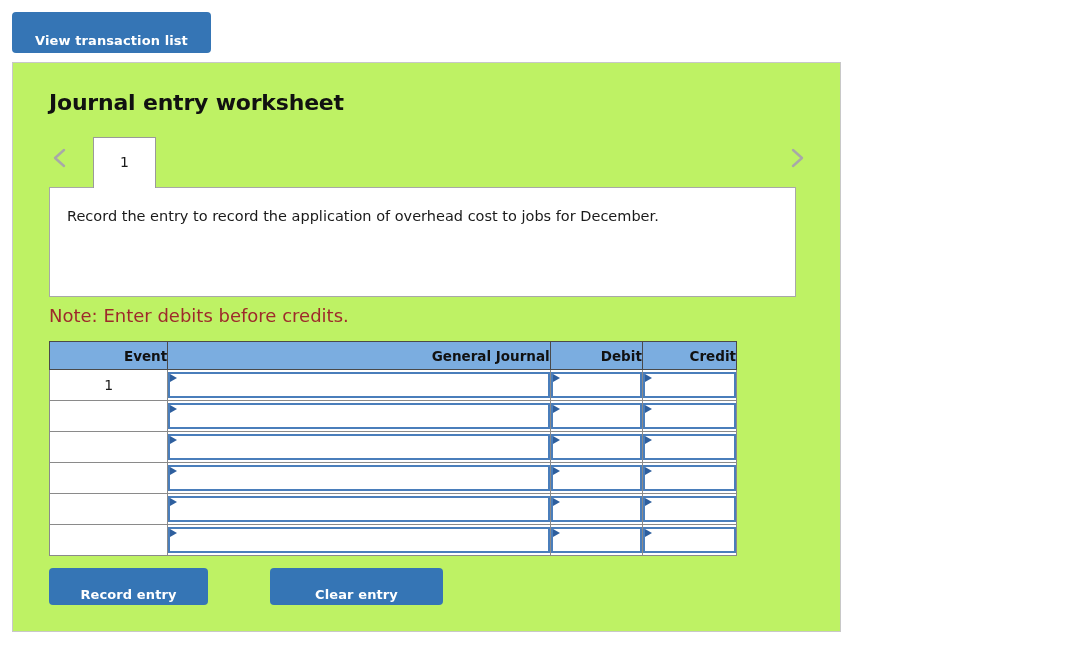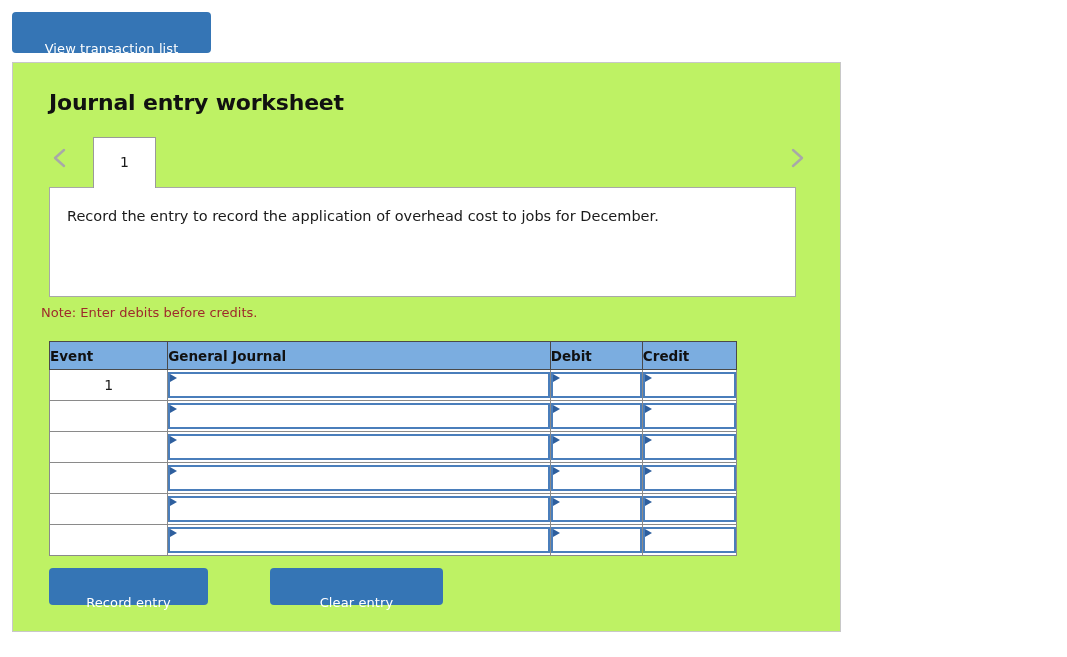--- a/index.html
+++ b/index.html
@@ -15,27 +15,27 @@
     overflow: hidden;
   }
 
   
   .btn {
     background: #3575b5;
     color: #ffffff;
     border: none;
     border-radius: 4px;
     font-family: "DejaVu Sans", "Liberation Sans", sans-serif;
-    font-weight: normal;
+    font-weight: bold;
     font-size: 13px;
     letter-spacing: 0.1px;
     cursor: pointer;
     text-align: center;
     white-space: nowrap;
-    padding: 16px;
+    padding: 8px;
   }
 
   #view-transaction-list {
     position: absolute;
     left: 12px;
     top: 12px;
     width: 199px;
     height: 41px;
     line-height: 41px;
   }
@@ -120,44 +120,44 @@
     left: 17px;
     top: 17px;
     width: 600px;
     font-size: 14.5px;
     color: #1a1a1a;
     line-height: 22px;
   }
 
   #note-text {
     position: absolute;
-    left: 28px;
+    left: 36px;
     top: 242px;
-    font-size: 13px;
+    font-size: 18px;
     color: #9e2a2b;
   }
 
   
   #journal-table {
     position: absolute;
     left: 36px;
     top: 278px;
     width: 688px;
     border-collapse: collapse;
     table-layout: fixed;
   }
   #journal-table th {
     background: #7badE0;
     border: 1px solid #4a4a4a;
     color: #111111;
     font-size: 13.5px;
     font-weight: bold;
     height: 27px;
     padding: 0;
-    text-align: left;
+    text-align: right;
   }
   #journal-table td {
     border: 1px solid #8a8a8a;
     padding: 0;
     height: 30px;
     background: #ffffff;
     vertical-align: middle;
   }
   td.event-cell {
     text-align: center;

